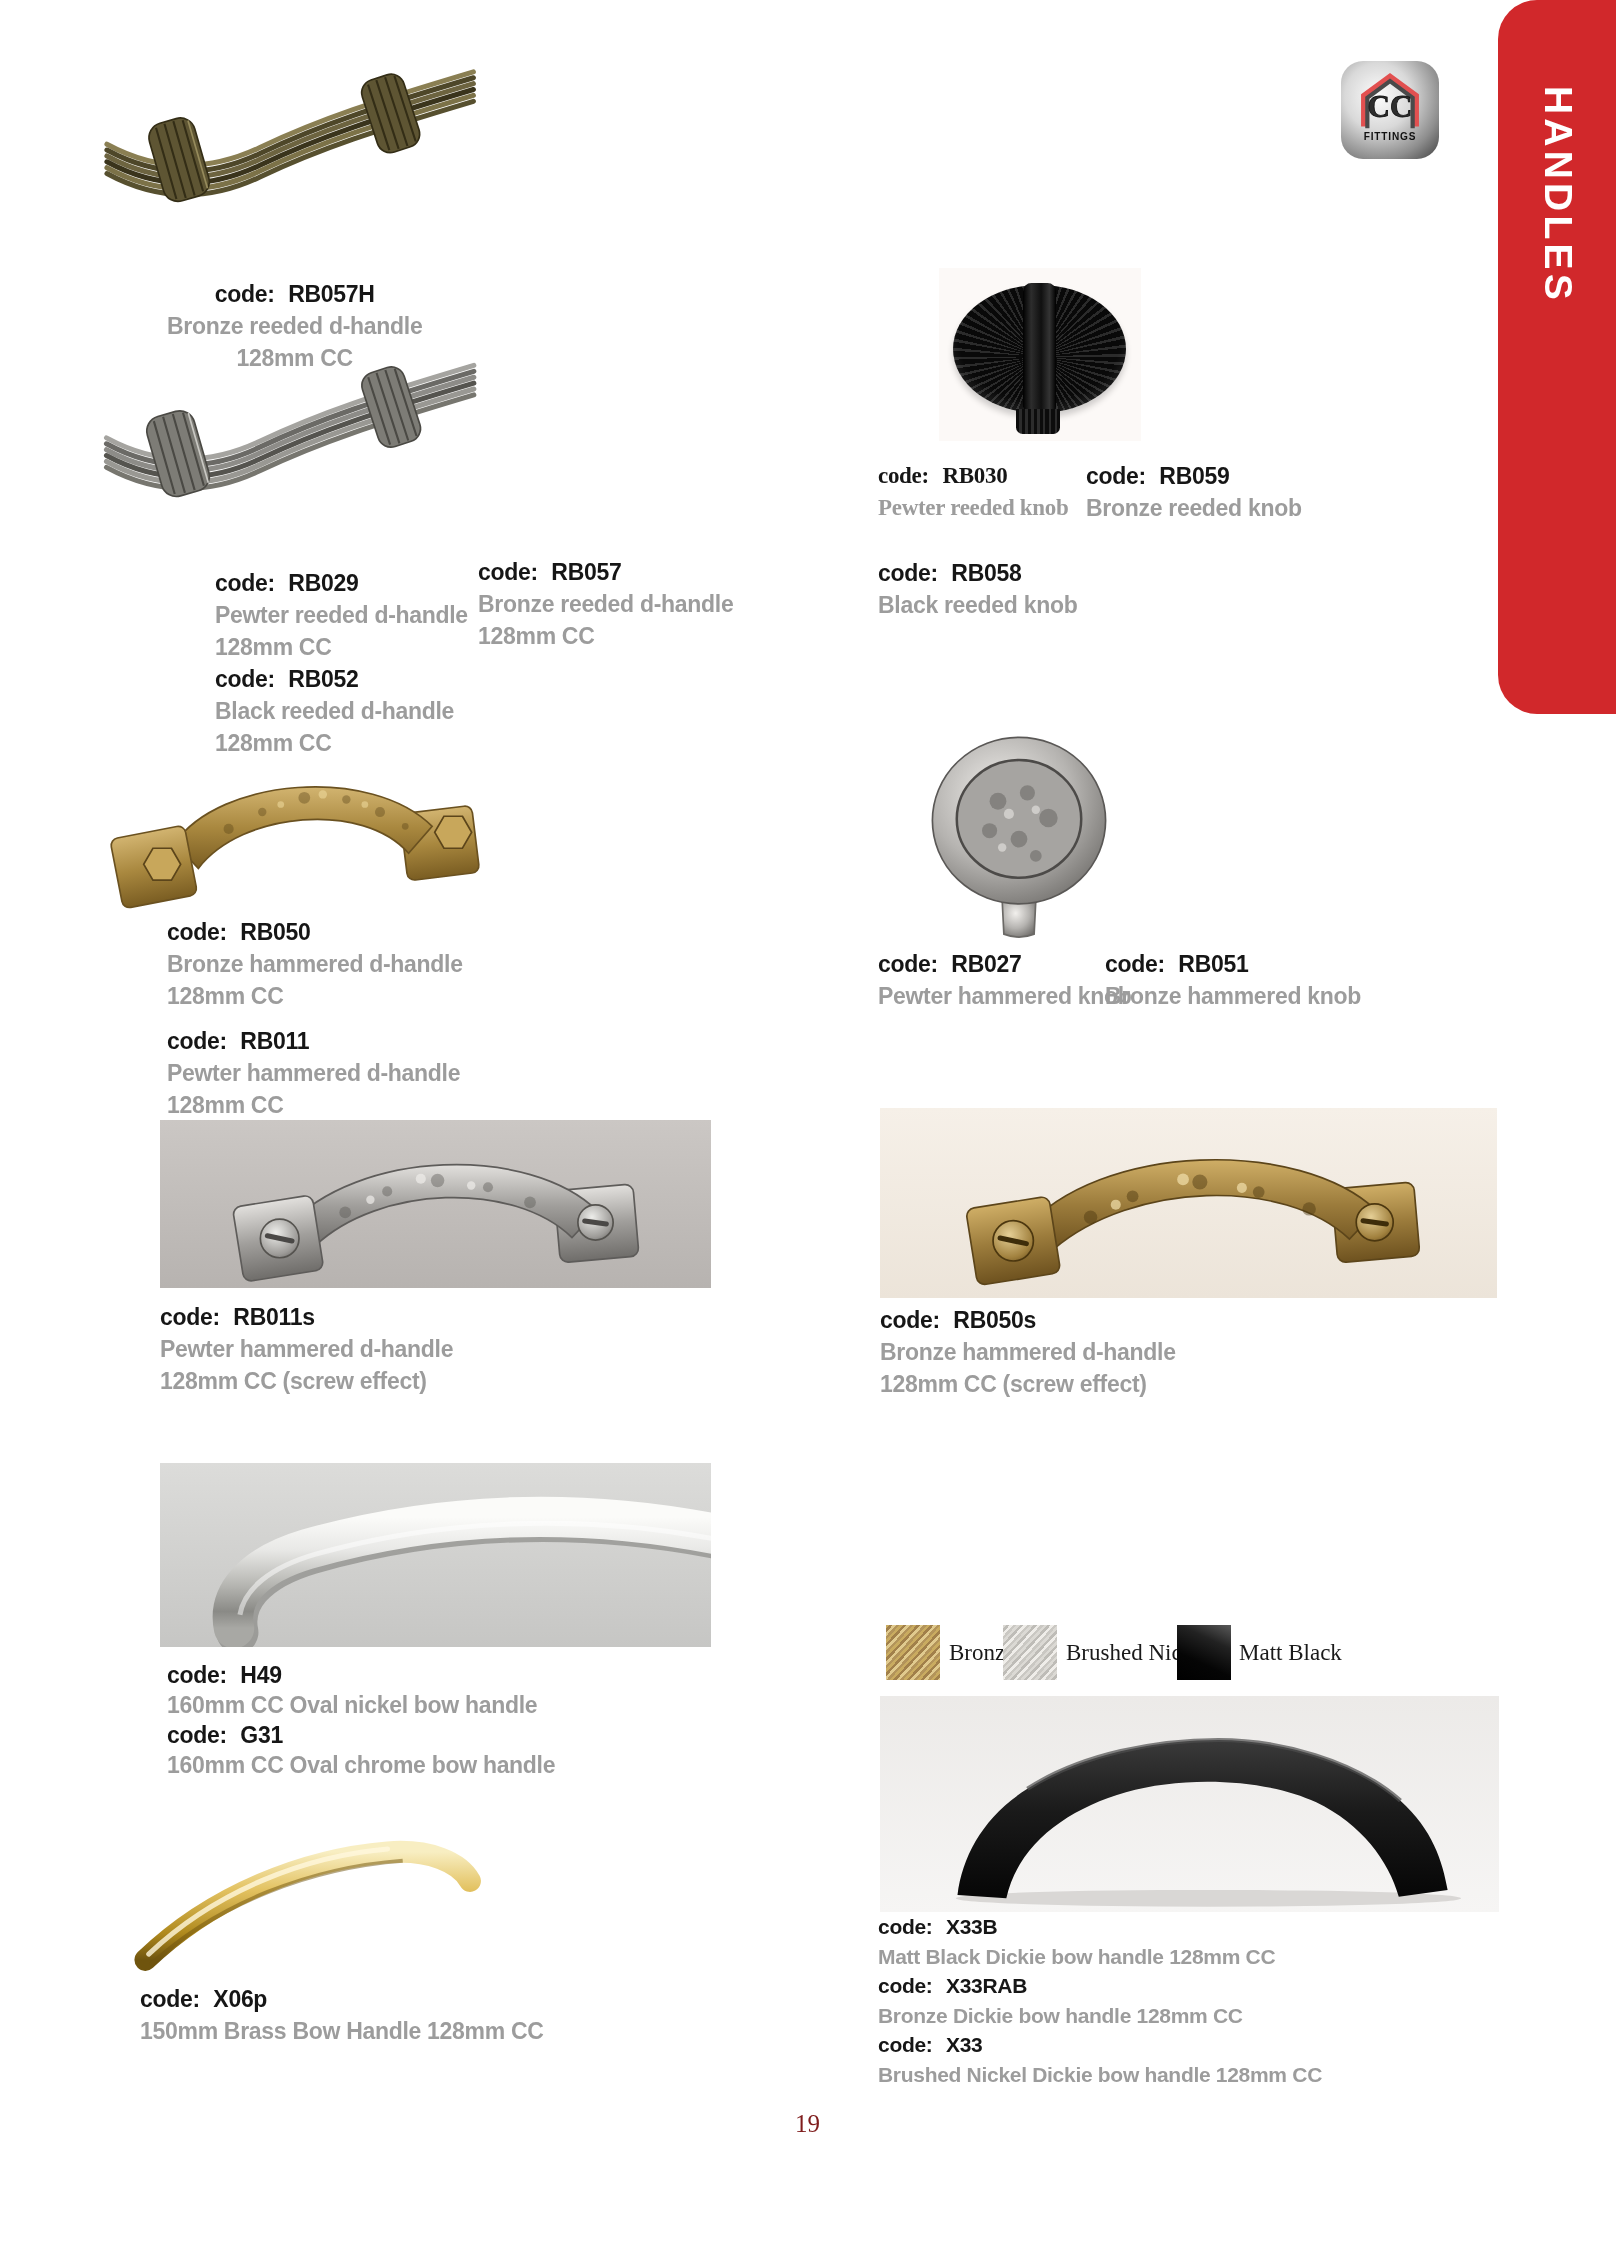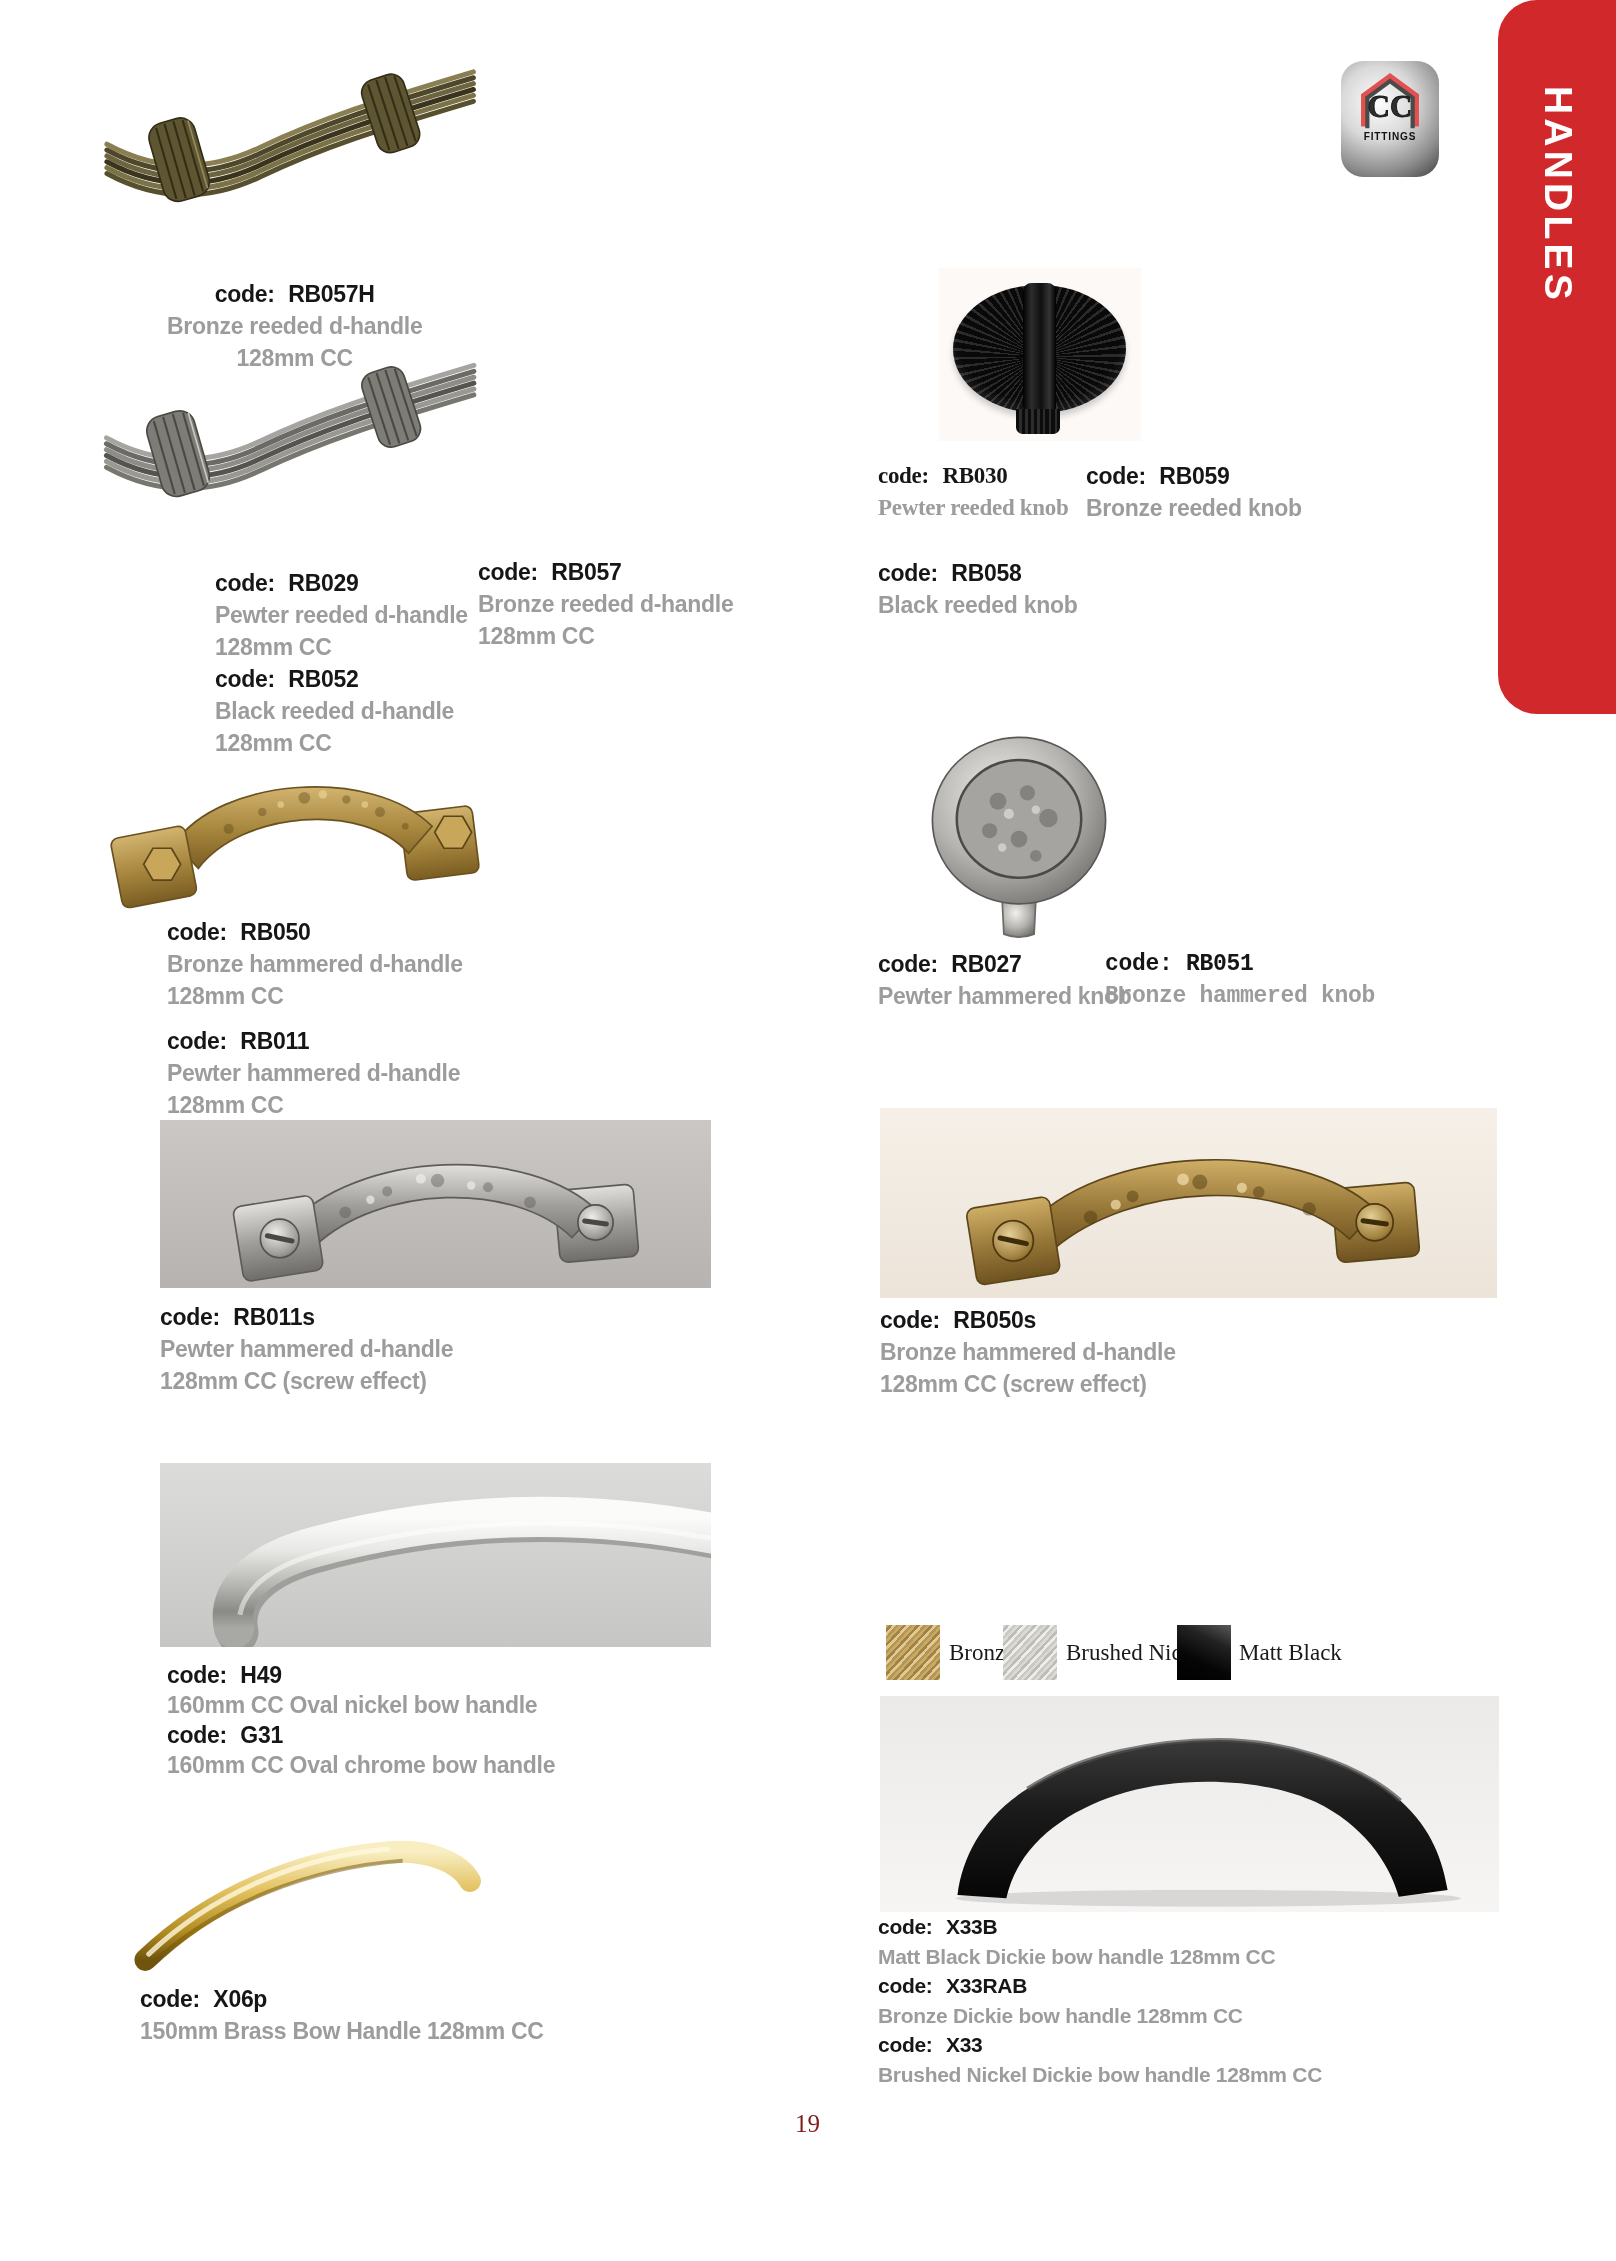--- a/index.html
+++ b/index.html
@@ -18,21 +18,21 @@
   .photo { position:absolute; overflow:hidden; }
 
   
   .banner { position:absolute; left:1498px; top:0; width:119px; height:714px;
             background:#d1282b; border-radius:39px 0 0 39px; }
   .banner-title { position:absolute; top:86px; left:50%; transform:translateX(-50%);
             writing-mode:vertical-rl; text-orientation:mixed;
             color:#ffffff; font-weight:700; font-size:39px; letter-spacing:4.2px; }
 
   
-  .logo { position:absolute; left:1341px; top:61px; width:98px; height:116px; border-radius:22px;
+  .logo { position:absolute; left:1341px; top:61px; width:98px; height:98px; border-radius:22px;
           background: radial-gradient(circle at 38% 36%, #fdfdfd 0%, #d9d9d9 38%, #8d8d8d 72%, #3f3f3f 100%); }
   .logo svg { display:block; }
 
   
   .knobbox { background:#fcf9f7; }
   .knob-cap { position:absolute; left:13.5px; top:17px; width:173px; height:128px; border-radius:50%;
               background: repeating-conic-gradient(from -90deg at 50% 56%, #090909 0deg 4deg, #2b2b2b 4deg 6deg);
               box-shadow: inset 0 -6.7px 10px rgba(255,255,255,0.08), 0 5px 6.7px rgba(0,0,0,0.18); }
   .knob-band { position:absolute; left:41%; top:-1.7px; bottom:-1.7px; width:19%; border-radius:8.4px;
               background: linear-gradient(90deg,#000 0%,#2d2d2d 25%,#101010 55%,#343434 80%,#000 100%); }
@@ -226,21 +226,21 @@
           <circle cx="140" cy="90" r="5"></circle>
           <circle cx="100" cy="135" r="5"></circle>
       </g>
     </svg>
   </div>
 
   <div class="cap" style="left:878px; top:948px;">
     <div><span>code:</span><span class="cv">RB027</span></div>
     <div class="d">Pewter hammered knob</div>
   </div>
-  <div class="cap" style="left:1105px; top:948px;font-family:Liberation Mono, monospace;">
+  <div class="cap" style="left:1105px; top:948px;">
     <div><span>code:</span><span class="cv">RB051</span></div>
     <div class="d">Bronze hammered knob</div>
   </div>
 
   <div class="photo" style="left:160px; top:1120px; width:551px; height:168px; background:linear-gradient(180deg,#cbc7c4,#b7b3b0);">
     <svg width="551" height="168" viewBox="0 0 655 200">
       <defs>
         <linearGradient id="pw1" x1="0" y1="0" x2="0" y2="1">
           <stop offset="0" stop-color="#e2e0dd"></stop>
             <stop offset="0.5" stop-color="#a19f9c"></stop>

